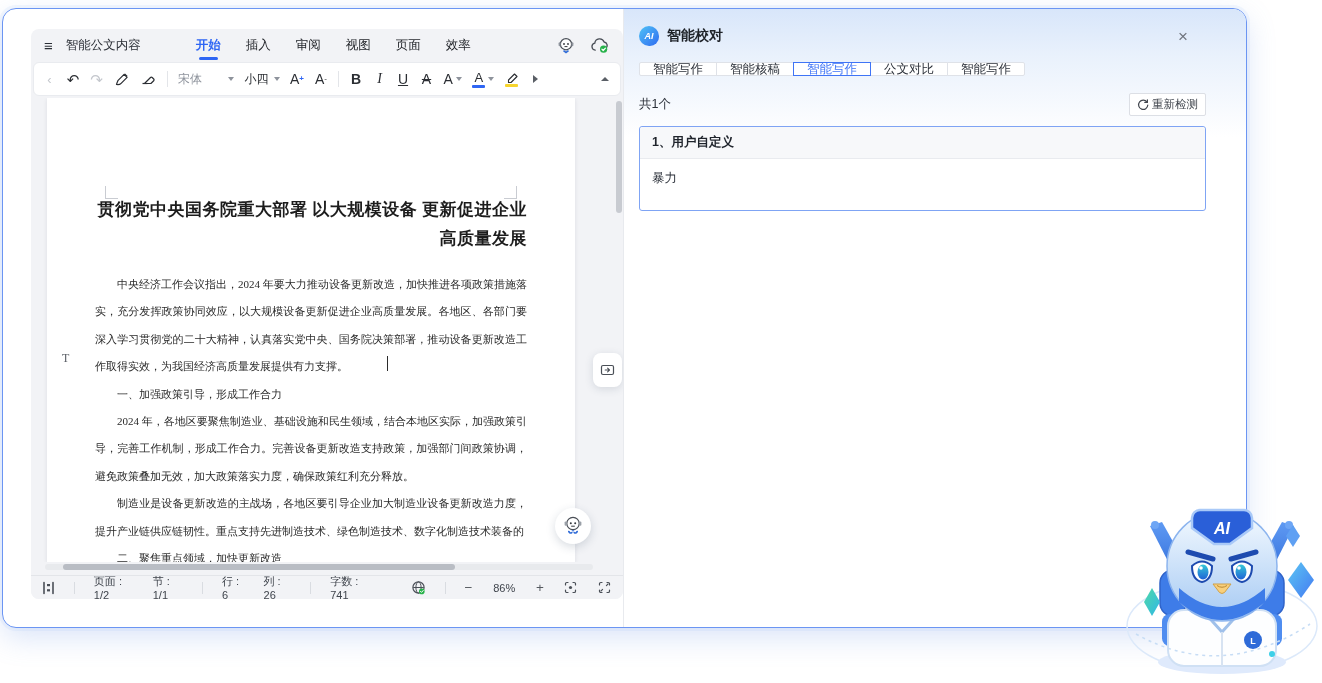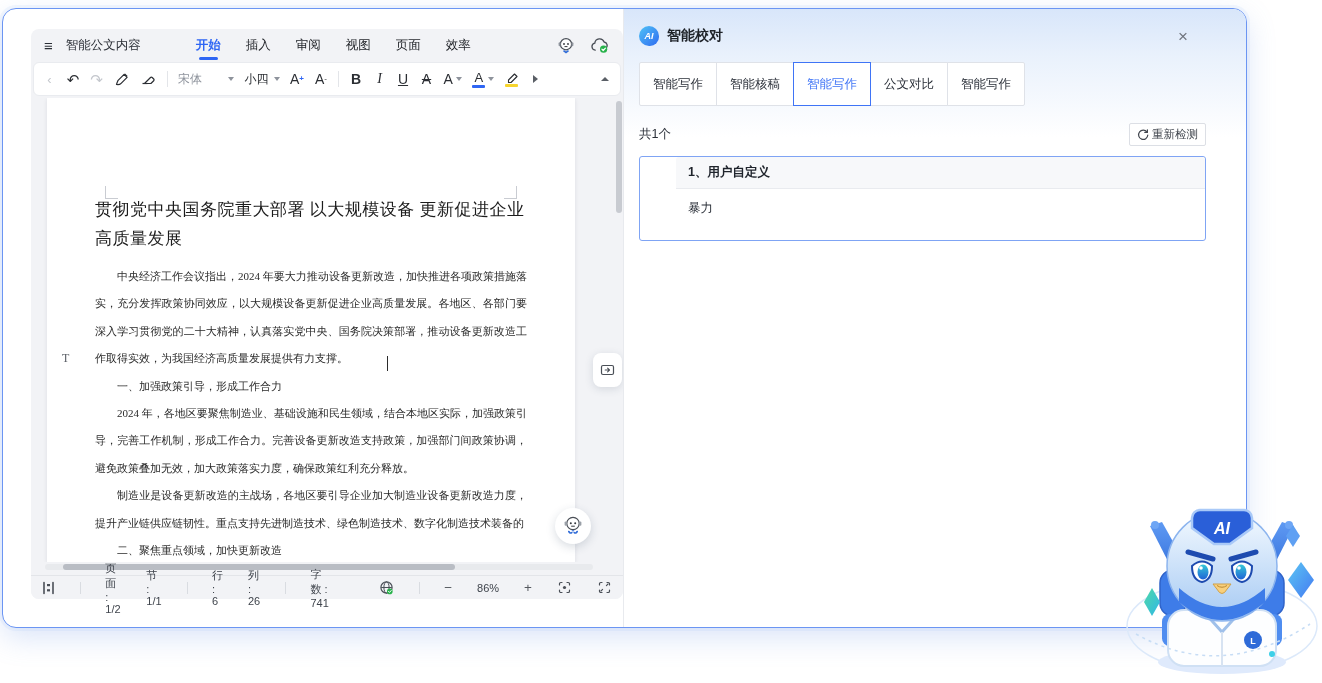--- a/index.html
+++ b/index.html
@@ -47,64 +47,64 @@
   .arrow-glyph{font-size:15px;}
 
   
   .canvas{position:absolute;left:0;top:69px;width:592px;height:464px;overflow:hidden;}
   .page{position:absolute;left:16px;top:0;width:528px;height:464px;background:#fff;
         box-shadow:0 1px 4px rgba(30,40,60,.10);}
   .crop{position:absolute;width:12px;height:12px;}
   .crop.l{left:58px;top:88px;border-left:1px solid #c9ccd2;border-bottom:1px solid #c9ccd2;}
   .crop.r{right:58px;top:88px;border-right:1px solid #c9ccd2;border-bottom:1px solid #c9ccd2;}
   .docbody{margin:0 48px;font-family:"Liberation Serif","DejaVu Serif",serif;color:#2a2a2a;}
-  .dtitle{padding-top:97px;font-size:17px;font-weight:normal;line-height:29px;text-align:left;color:#1c1c1c;
-          letter-spacing:.5px;margin-bottom:10px;}
+  .dtitle{padding-top:97px;font-size:17px;font-weight:bold;line-height:29px;text-align:right;color:#1c1c1c;
+          letter-spacing:.5px;margin-bottom:18px;}
   .para{font-size:11px;line-height:27.4px;text-align:justify;text-indent:2em;margin:0;}
   .para:first-of-type{margin-top:3px;}
   .cursor{position:absolute;left:340px;top:258px;width:1px;height:15px;background:#2b2b2b;}
   .tmark{position:absolute;left:31px;top:253px;font-family:"Liberation Serif",serif;font-size:12px;color:#5a5f66;}
   .vscroll{position:absolute;right:1px;top:3px;width:6px;height:456px;}
   .vthumb{width:6px;height:112px;background:#c8cbd1;border-radius:3px;}
   .expand-btn{position:absolute;left:562px;top:324px;width:29px;height:34px;background:#fff;border-radius:8px;
               box-shadow:0 2px 8px rgba(40,60,90,.15);display:flex;align-items:center;justify-content:center;cursor:pointer;}
   .assist-btn{position:absolute;left:524px;top:479px;width:36px;height:36px;background:#fff;border-radius:50%;
               box-shadow:0 3px 10px rgba(40,60,90,.18);display:flex;align-items:center;justify-content:center;cursor:pointer;}
   .hscroll{position:absolute;left:14px;top:535px;width:548px;height:6px;background:#e8eaed;border-radius:3px;}
   .hthumb{position:absolute;left:18px;top:0;width:392px;height:6px;background:#b9bdc4;border-radius:3px;}
 
   .statusbar{position:absolute;left:0;bottom:0;height:24px;width:100%;box-sizing:border-box;background:#f2f3f6;
              border-top:1px solid #e3e5e9;border-radius:0 0 8px 8px;display:flex;align-items:center;
-             padding:0 11px;gap:25px;font-size:11px;color:#3f444c;}
+             padding:0 11px;gap:19px;font-size:11px;color:#3f444c;}
   .ssep{width:1px;height:12px;background:#d9dce1;}
   .sspacer{flex:1;}
   .szoom{font-size:13.5px;color:#55595f;cursor:pointer;}
   .sicon{display:flex;align-items:center;cursor:pointer;}
 
   
   .panel{position:absolute;left:620px;top:0;right:0;bottom:0;border-left:1px solid #e8eaee;
          border-radius:0 13px 13px 0;overflow:hidden;
          background:linear-gradient(180deg,#d8e6fa 0px,#e9f1fc 46px,#ffffff 128px);}
   .p-header{display:flex;align-items:center;gap:8px;padding:17px 18px 8px 15px;}
   .ai-badge{width:20px;height:20px;border-radius:50% 50% 45% 50%;
             background:linear-gradient(135deg,#4fc3f7,#2f6bf0);color:#fff;font-size:9px;font-style:italic;
             font-weight:bold;display:flex;align-items:center;justify-content:center;flex:0 0 auto;}
   .p-title{font-size:14px;font-weight:600;color:#1f2329;}
   .p-close{margin-left:auto;margin-right:40px;color:#70757e;font-size:17px;line-height:1;cursor:pointer;}
   .p-tabs{display:flex;margin:8px 0 0 15px;}
-  .seg{height:44px;padding:0 13px;display:flex;align-items:center;background:#fff;border:1px solid #dfe2e8;
+  .seg{height:14px;padding:0 13px;display:flex;align-items:center;background:#fff;border:1px solid #dfe2e8;
        margin-left:-1px;font-size:12.5px;color:#2a2f38;position:relative;cursor:pointer;box-sizing:border-box;}
   .seg:first-child{margin-left:0;border-radius:2px 0 0 2px;}
   .seg:last-child{border-radius:0 2px 2px 0;}
   .seg.active{border:1px solid #3f74f6;color:#3f74f6;z-index:1;}
   .p-meta{display:flex;align-items:center;justify-content:space-between;margin:17px 40px 0 15px;}
   .count{font-size:12.5px;color:#2a2f38;}
   .recheck{display:flex;align-items:center;gap:3px;border:1px solid #dcdfe5;background:#fff;border-radius:2px;
            padding:3px 7px;font-size:11.5px;color:#42474f;cursor:pointer;}
-  .card{margin:10px 40px 0 15px;border:1px solid #7fa4f4;border-radius:3px;background:#fff;cursor:pointer;padding-left:36px;}
+  .card{margin:10px 40px 0 15px;border:1px solid #7fa4f4;border-radius:3px;background:#fff;cursor:pointer;}
   .card-h{background:#f7f8fa;border-bottom:1px solid #e9ebef;padding:7px 12px;font-size:12.5px;font-weight:bold;
           color:#1f242c;border-radius:3px 3px 0 0;}
   .card-b{padding:11px 12px 12px;}
   .term{font-size:12.5px;color:#2a2f38;margin-bottom:11px;}
   .crow{font-size:12px;margin-bottom:9px;display:flex;align-items:center;}
   .crow:last-child{margin-bottom:2px;}
   .lbl{font-weight:bold;color:#1f242c;margin-right:9px;}
   .reason{color:#f23a3f;}
   .descv{color:#878d98;}
 

